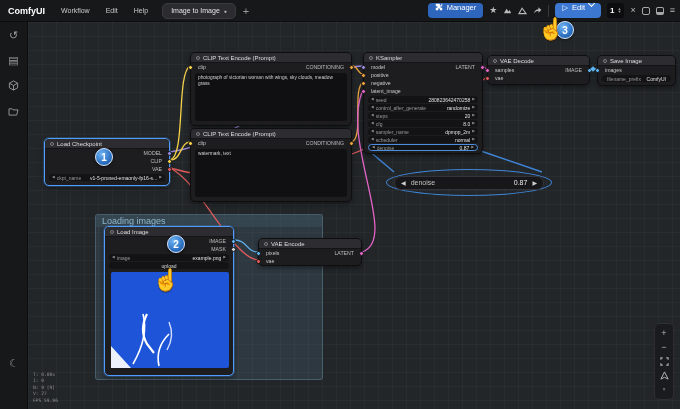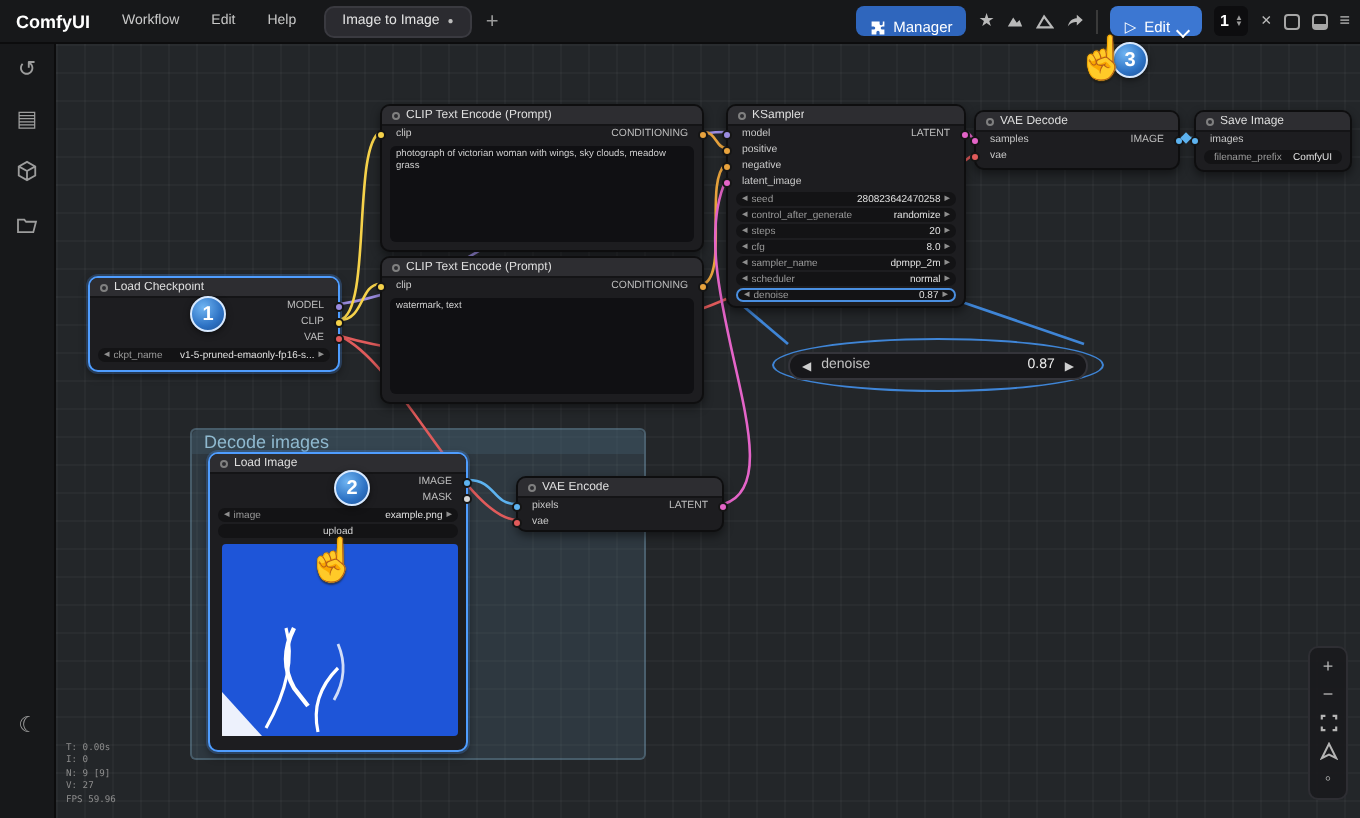--- a/index.html
+++ b/index.html
@@ -16,21 +16,21 @@
   .topbar { position:absolute; left:0; top:0; width:680px; height:22px; background:#17181a;
     display:flex; align-items:center; z-index:10; border-bottom:1px solid #0c0c0d; }
   .logo { color:#fff; font-weight:bold; font-size:9px; padding:0 8px; }
   .menu-item { color:#c9c9c9; font-size:7px; padding:0 8px; cursor:default; }
   .tab { background:#2b2b30; border:1px solid #3a3a40; border-radius:5px; height:16px;
     display:flex; align-items:center; gap:4px; padding:0 8px; margin-left:6px; }
   .tab-label { color:#e4e4e4; font-size:7px; }
   .tab-dot { color:#bdbdbd; font-size:5px; }
   .new-tab { color:#9a9a9a; font-size:11px; padding:0 7px; }
   .tb-right { margin-left:auto; display:flex; align-items:center; gap:6px; padding-right:5px; }
-  .btn-blue { background:#2f66bd; border-radius:4px; height:15px; display:flex; align-items:flex-end;
+  .btn-blue { background:#2f66bd; border-radius:4px; height:15px; display:flex; align-items:flex-start;
     gap:4px; padding:0 7px; color:#fff; font-size:7.5px; }
   .queue-btn { background:#3c77d2; }
   .tb-icon { color:#b9b9b9; font-size:9px; line-height:1; display:flex; align-items:center; }
   .tb-divider { width:1px; height:12px; background:#3a3a3a; }
   .stepper { background:#0d0d0f; border-radius:3px; height:15px; display:flex; align-items:center; padding:0 3px; gap:3px; }
   .stepper .val { color:#fff; font-size:8px; font-weight:bold; }
   .stepper .arrows { display:flex; flex-direction:column; line-height:0.6; }
   .stepper .arrows span { color:#9a9a9a; font-size:4px; }
   .chev { width:5px; height:5px; border-right:1.4px solid #fff; border-bottom:1.4px solid #fff;
     transform:rotate(45deg); margin-top:-2px; }
@@ -105,21 +105,21 @@
   .link-dot { position:absolute; width:4px; height:4px; background:#5db3f0; transform:rotate(45deg); z-index:4; }
 </style>
 </head>
 <body>
 
 <div class="app">
 
   <div class="canvas-grid"></div>
 
   <div class="group">
-    <div class="group-title">Decode images</div>
+    <div class="group-title">Loading images</div>
   </div>
 
   <svg class="wires" width="680" height="409">
     <path d="M170,152 C250,140 300,66 363,66" stroke="#9b8ce0" stroke-width="1.3" fill="none"></path>
     <path d="M170,160 C186,156 176,74 190,66" stroke="#f6d24a" stroke-width="1.3" fill="none"></path>
     <path d="M170,160 C182,160 180,142 190,142" stroke="#f6d24a" stroke-width="1.3" fill="none"></path>
     <path d="M170,168 C300,205 430,120 487,77" stroke="#e05b5b" stroke-width="1.3" fill="none"></path>
     <path d="M170,168 C200,182 232,258 258,260" stroke="#e05b5b" stroke-width="1.3" fill="none"></path>
     <path d="M352,66 C358,66 358,74 363,74" stroke="#e8a33d" stroke-width="1.3" fill="none"></path>
     <path d="M352,142 C364,136 352,90 363,82" stroke="#e8a33d" stroke-width="1.3" fill="none"></path>

